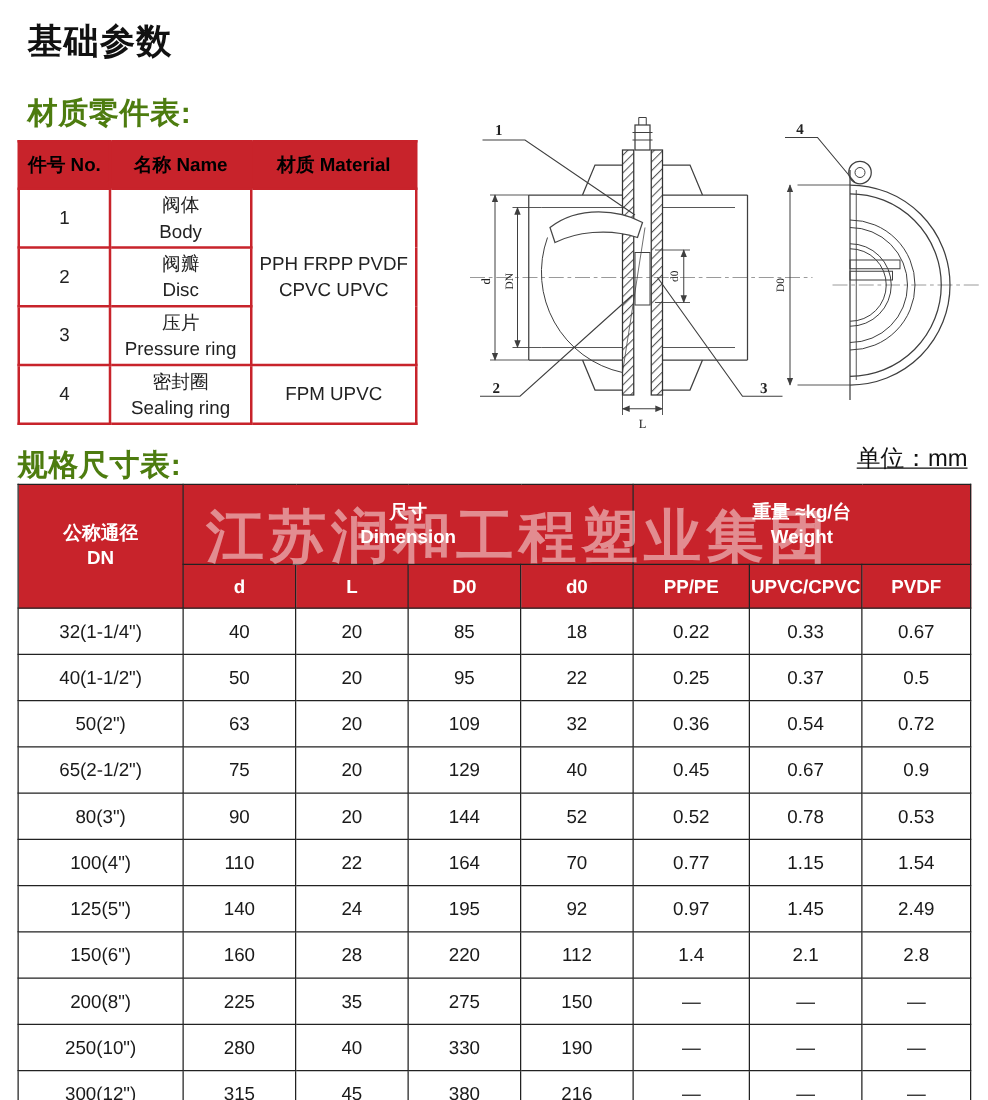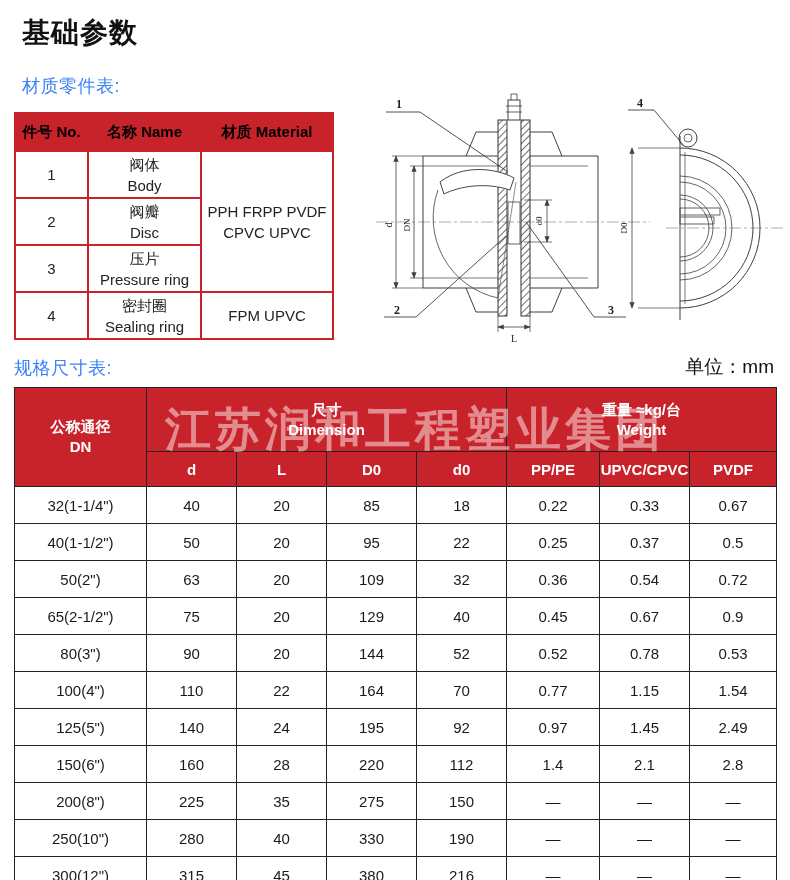--- a/index.html
+++ b/index.html
@@ -15,28 +15,28 @@
     height: 880px;
     background: #fff;
     overflow: hidden;
   }
   .page-title {
     position: absolute; left: 22px; top: 14px;
     font-size: 28px; font-weight: 700; color: #111;
     letter-spacing: 1px;
   }
   .section-label {
-    position: absolute; font-size: 18px; color: #3b82f6; font-weight: 400;
+    position: absolute; font-size: 24px; color: #4d7c0f; font-weight: 700;
     letter-spacing: 0.5px;
   }
   #parts-label { left: 22px; top: 74px; }
   #spec-label  { left: 14px; top: 356px; }
   .unit-label {
     position: absolute; top: 354px; right: 16px;
-    font-size: 19px; color: #111;
+    font-size: 19px; color: #111; text-decoration: underline;
   }
 
   
   table { border-collapse: collapse; table-layout: fixed; }
   .parts-table {
     position: absolute; left: 14px; top: 112px;
     width: 318px;
   }
   .parts-table th, .parts-table td {
     border: 2px solid #c8232b;

